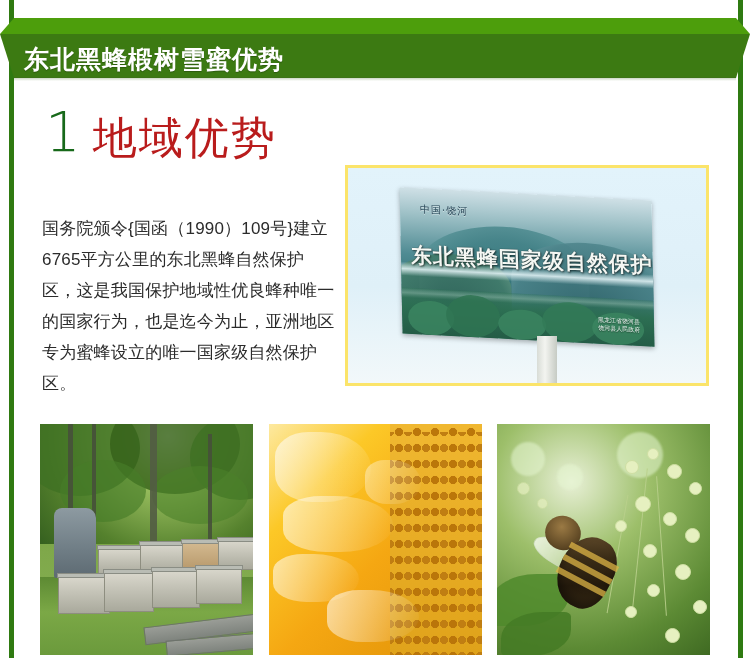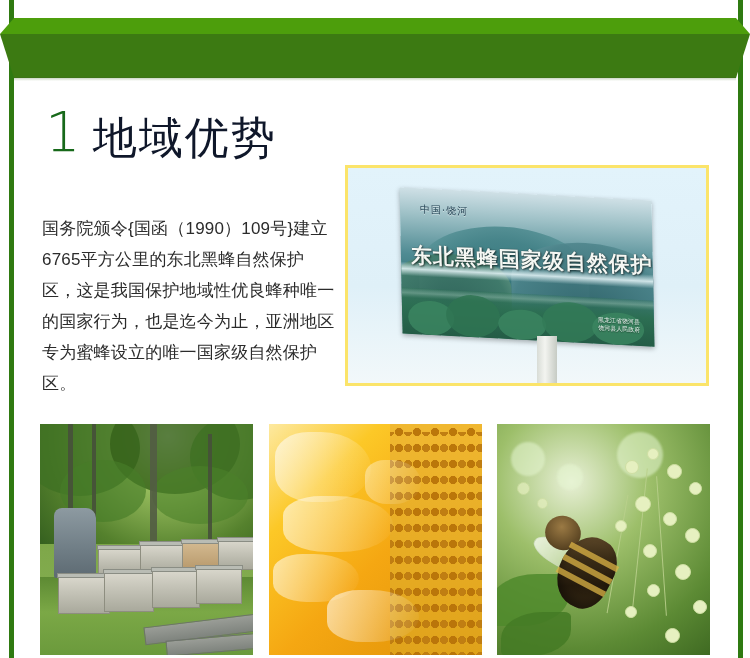--- a/index.html
+++ b/index.html
@@ -80,21 +80,21 @@
     font-weight: 300;
     color: #17691a;
     font-family: "DejaVu Sans", sans-serif;
     margin-right: 12px;
     position: relative;
     top: -2px;
   }
   #heading-text {
     font-size: 44px;
     line-height: 48px;
-    color: #0f172a;
+    color: #b91c1c;
     font-weight: 400;
     letter-spacing: 2px;
     white-space: nowrap;
     font-family: "DejaVu Sans", sans-serif;
   }
 
   
   #body-paragraph {
     position: absolute;
     left: 42px; top: 196px;
@@ -333,20 +333,21 @@
 
 <div id="page">
 
   <div class="rail left"></div>
   <div class="rail right"></div>
 
   <div id="header-ribbon">
     <div class="ribbon-top"></div>
     <div class="ribbon-body"></div>
     <div class="ribbon-shadow"></div>
+    <div id="ribbon-title">东北黑蜂椴树雪蜜优势</div>
   </div>
 
   <div id="section-heading">
     <span id="heading-number">1</span>
     <span id="heading-text">地域优势</span>
   </div>
 
   <p id="body-paragraph">国务院颁令{国函（1990）109号}建立6765平方公里的东北黑蜂自然保护区，这是我国保护地域性优良蜂种唯一的国家行为，也是迄今为止，亚洲地区专为蜜蜂设立的唯一国家级自然保护区。</p>
 
   <div id="billboard-panel">

